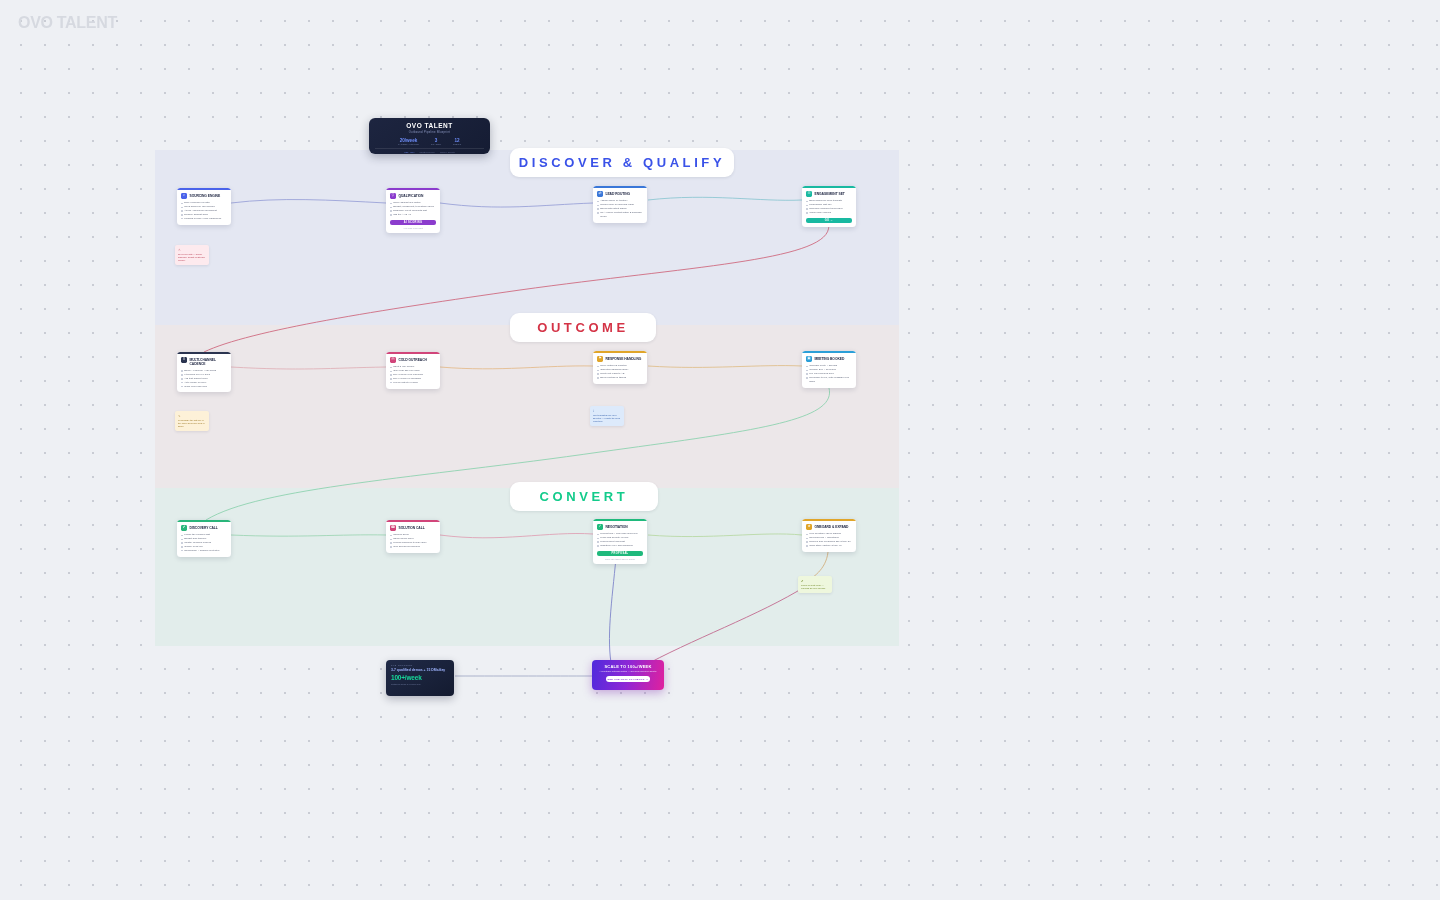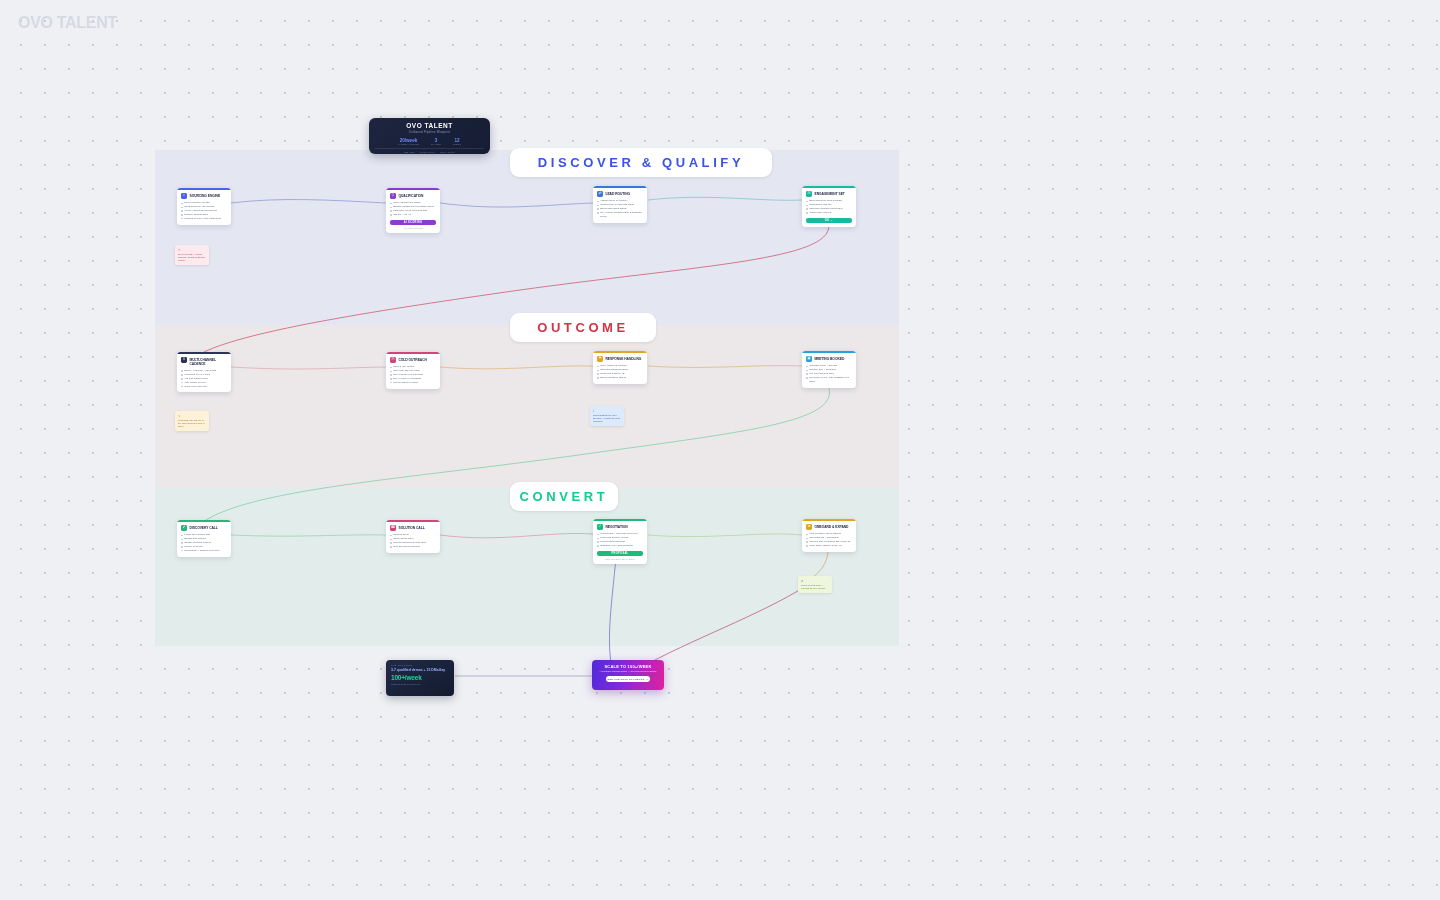--- a/index.html
+++ b/index.html
@@ -35,23 +35,23 @@
     position: absolute;
     background: #ffffff;
     border-radius: 9px;
     box-shadow: 0 1px 3px rgba(30,35,60,.10);
     display: flex; align-items: center; justify-content: center;
     font-weight: 700;
     letter-spacing: 3.6px;
     font-size: 13px;
     white-space: nowrap;
   }
-  #label-discover { left: 510px; top: 148px; width: 262px; height: 29px; color: #3a52e8; }
+  #label-discover { left: 510px; top: 148px; width: 224px; height: 29px; color: #3a52e8; }
   #label-outreach { left: 510px; top: 313px; width: 146px; height: 29px; color: #d43346; }
-  #label-convert  { left: 510px; top: 482px; width: 108px; height: 29px; color: #13cb8b; }
+  #label-convert  { left: 510px; top: 482px; width: 148px; height: 29px; color: #13cb8b; }
 
   
   #links { position: absolute; left: 0; top: 0; width: 1440px; height: 900px; pointer-events: none; }
 
   
   #hero-card {
     position: absolute; left: 369px; top: 118px; width: 121px; height: 36px;
     background: linear-gradient(145deg,#1d2540 0%,#151c33 100%);
     border-radius: 6px;
     box-shadow: 0 3px 10px rgba(20,25,50,.30);

